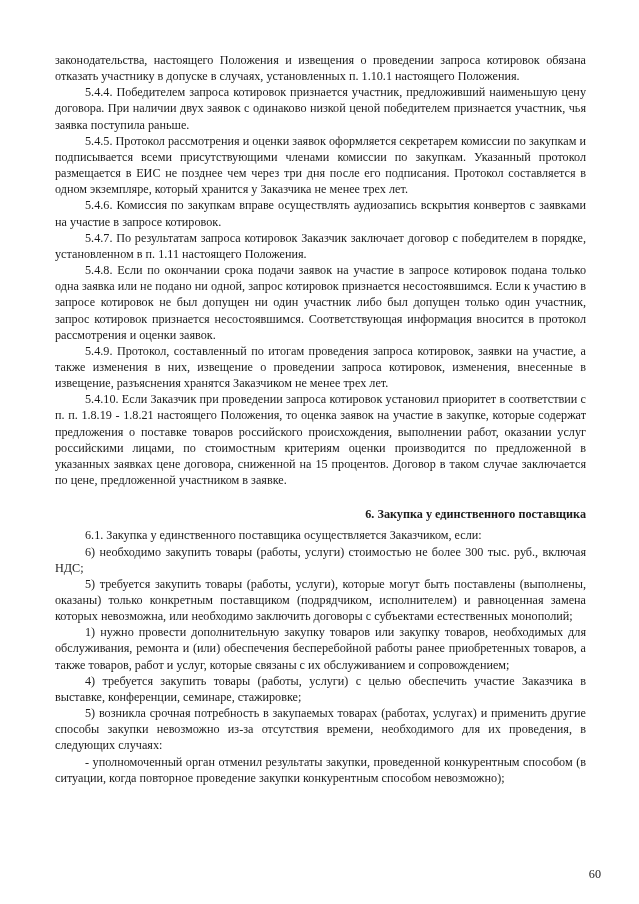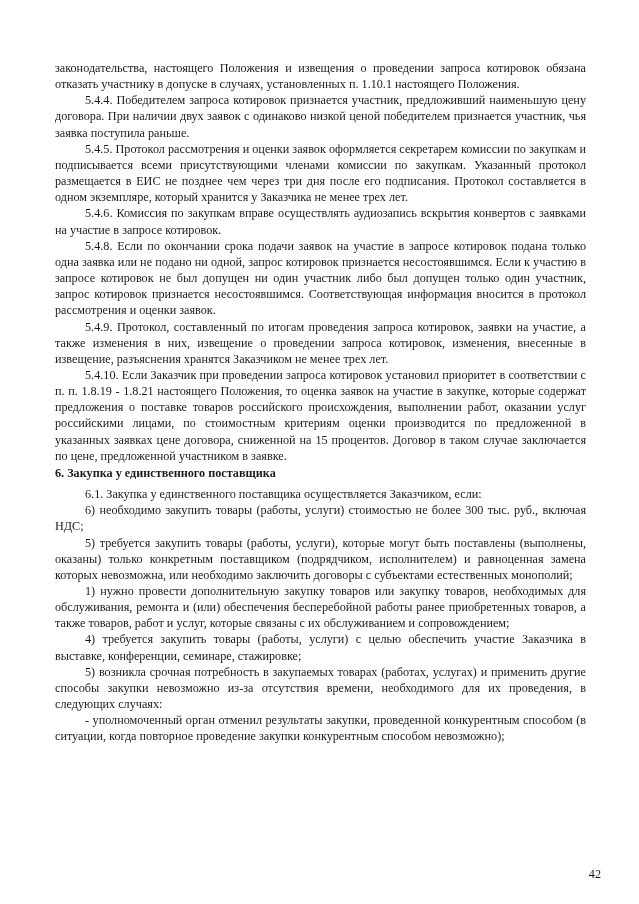--- a/index.html
+++ b/index.html
@@ -12,65 +12,66 @@
     width: 639px;
     height: 904px;
     background: #ffffff;
     overflow: hidden;
     font-family: "Liberation Serif", serif;
     color: #1b1b1b;
   }
   .content {
     position: absolute;
     left: 55px;
-    top: 60px;
+    top: 52px;
     width: 531px;
     font-size: 12.2px;
     line-height: 16.15px;
     text-align: justify;
   }
   .content p {
     margin: 0;
     text-indent: 30px;
   }
   .content p.cont {
     text-indent: 0;
   }
   .heading {
-    margin: 1px 0 5px 0;
+    margin: 18px 0 5px 0;
     font-size: 12.2px;
     font-weight: bold;
-    text-align: left;
+    text-align: right;
     text-indent: 0;
   }
   .page-number {
     position: absolute;
     right: 38px;
     bottom: 22px;
     font-size: 12.2px;
   }
 </style>
 </head>
 <body>
 
 <div class="page">
   <div class="content">
     <p class="cont">законодательства, настоящего Положения и извещения о проведении запроса котировок обязана отказать участнику в допуске в случаях, установленных п. 1.10.1 настоящего Положения.</p>
     <p>5.4.4. Победителем запроса котировок признается участник, предложивший наименьшую цену договора. При наличии двух заявок с одинаково низкой ценой победителем признается участник, чья заявка поступила раньше.</p>
     <p>5.4.5. Протокол рассмотрения и оценки заявок оформляется секретарем комиссии по закупкам и подписывается всеми присутствующими членами комиссии по закупкам. Указанный протокол размещается в ЕИС не позднее чем через три дня после его подписания. Протокол составляется в одном экземпляре, который хранится у Заказчика не менее трех лет.</p>
     <p>5.4.6. Комиссия по закупкам вправе осуществлять аудиозапись вскрытия конвертов с заявками на участие в запросе котировок.</p>
+    <p>5.4.7. По результатам запроса котировок Заказчик заключает договор с победителем в порядке, установленном в п. 1.11 настоящего Положения.</p>
     <p>5.4.8. Если по окончании срока подачи заявок на участие в запросе котировок подана только одна заявка или не подано ни одной, запрос котировок признается несостоявшимся. Если к участию в запросе котировок не был допущен ни один участник либо был допущен только один участник, запрос котировок признается несостоявшимся. Соответствующая информация вносится в протокол рассмотрения и оценки заявок.</p>
     <p>5.4.9. Протокол, составленный по итогам проведения запроса котировок, заявки на участие, а также изменения в них, извещение о проведении запроса котировок, изменения, внесенные в извещение, разъяснения хранятся Заказчиком не менее трех лет.</p>
     <p>5.4.10. Если Заказчик при проведении запроса котировок установил приоритет в соответствии с п. п. 1.8.19 - 1.8.21 настоящего Положения, то оценка заявок на участие в закупке, которые содержат предложения о поставке товаров российского происхождения, выполнении работ, оказании услуг российскими лицами, по стоимостным критериям оценки производится по предложенной в указанных заявках цене договора, сниженной на 15 процентов. Договор в таком случае заключается по цене, предложенной участником в заявке.</p>
 
     <h3 class="heading">6. Закупка у единственного поставщика</h3>
 
     <p>6.1. Закупка у единственного поставщика осуществляется Заказчиком, если:</p>
     <p>6) необходимо закупить товары (работы, услуги) стоимостью не более 300 тыс. руб., включая НДС;</p>
     <p>5) требуется закупить товары (работы, услуги), которые могут быть поставлены (выполнены, оказаны) только конкретным поставщиком (подрядчиком, исполнителем) и равноценная замена которых невозможна, или необходимо заключить договоры с субъектами естественных монополий;</p>
     <p>1) нужно провести дополнительную закупку товаров или закупку товаров, необходимых для обслуживания, ремонта и (или) обеспечения бесперебойной работы ранее приобретенных товаров, а также товаров, работ и услуг, которые связаны с их обслуживанием и сопровождением;</p>
     <p>4) требуется закупить товары (работы, услуги) с целью обеспечить участие Заказчика в выставке, конференции, семинаре, стажировке;</p>
     <p>5) возникла срочная потребность в закупаемых товарах (работах, услугах) и применить другие способы закупки невозможно из-за отсутствия времени, необходимого для их проведения, в следующих случаях:</p>
     <p>- уполномоченный орган отменил результаты закупки, проведенной конкурентным способом (в ситуации, когда повторное проведение закупки конкурентным способом невозможно);</p>
   </div>
 
-  <div class="page-number">42</div>
+  <div class="page-number">60</div>
 </div>
 
 </body></html>

